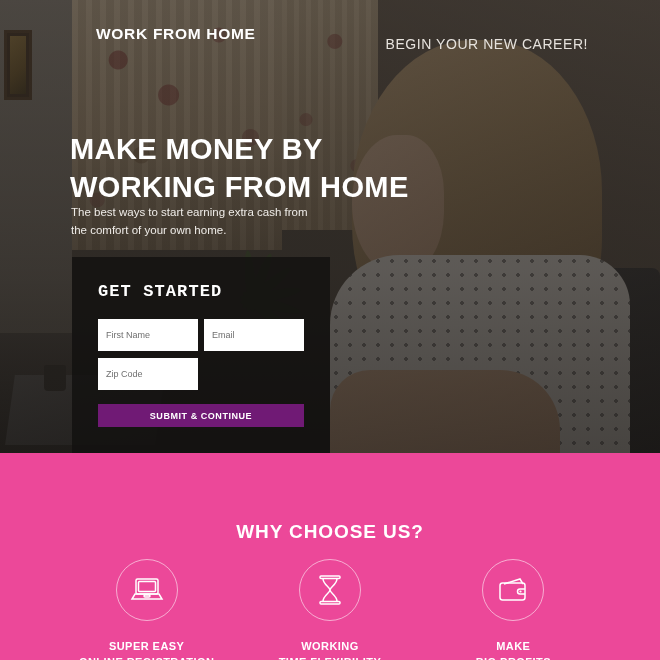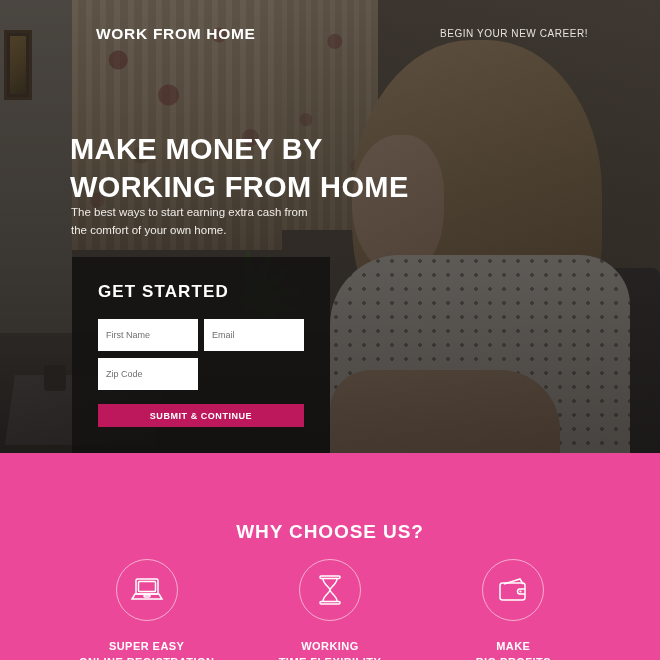--- a/index.html
+++ b/index.html
@@ -119,57 +119,57 @@
   }
 
   
   .brand {
     position:absolute; left:72px; top:25px;
     font-size:15.5px; font-weight:bold; letter-spacing:.7px;
     color:#fff;
     padding-left:24px;
   }
   .tagline {
-    position:absolute; right:72px; top:28px;
-    font-size:10px; letter-spacing:.55px; color:#e6e2dd;
+    position:absolute; right:72px; top:36px;
+    font-size:14px; letter-spacing:.55px; color:#e6e2dd;
   }
   .headline {
     position:absolute; left:70px; top:130px;
     font-size:29px; font-weight:bold; line-height:1.32;
     letter-spacing:.4px; color:#fff; text-transform:uppercase;
   }
   .subhead {
     position:absolute; left:71px; top:203px;
     font-size:11.5px; line-height:1.6; color:#efece8;
   }
 
   
   .form-card {
     position:absolute; left:72px; top:257px; width:258px; height:196px;
     background:rgba(18,16,15,.80);
   }
   .form-title {
     position:absolute; left:26px; top:25px;
-    font-size:17px; font-weight:bold; letter-spacing:1.1px; color:#fff;
+    font-size:17px; font-weight:bold; letter-spacing:1.1px; color:#fff;font-family:Liberation Mono, monospace;
   }
   .fields {
     position:absolute; left:26px; top:62px; width:206px;
     display:flex; flex-wrap:wrap; gap:7px 6px;
   }
   .fields input {
     width:100px; height:23px; border:0; outline:0;
     background:#fff; padding:16px 8px;
     font-family:"Liberation Sans", sans-serif;
     font-size:9px; color:#5b5b5b;
   }
   .fields input::placeholder { color:#6f6f6f; opacity:1; }
   .submit-btn {
     position:absolute; left:26px; top:147px;
     width:206px; height:23px; border:0; cursor:pointer;
-    background:#be185d; color:#fff;
+    background:#701a75; color:#fff;
     font-family:"Liberation Sans", sans-serif;
     font-size:9px; font-weight:bold; letter-spacing:.55px;
   }
 
   
   .features {
     position:absolute; left:0; top:453px; width:660px; height:207px;
     background:#ec4899;
   }
   .why {

